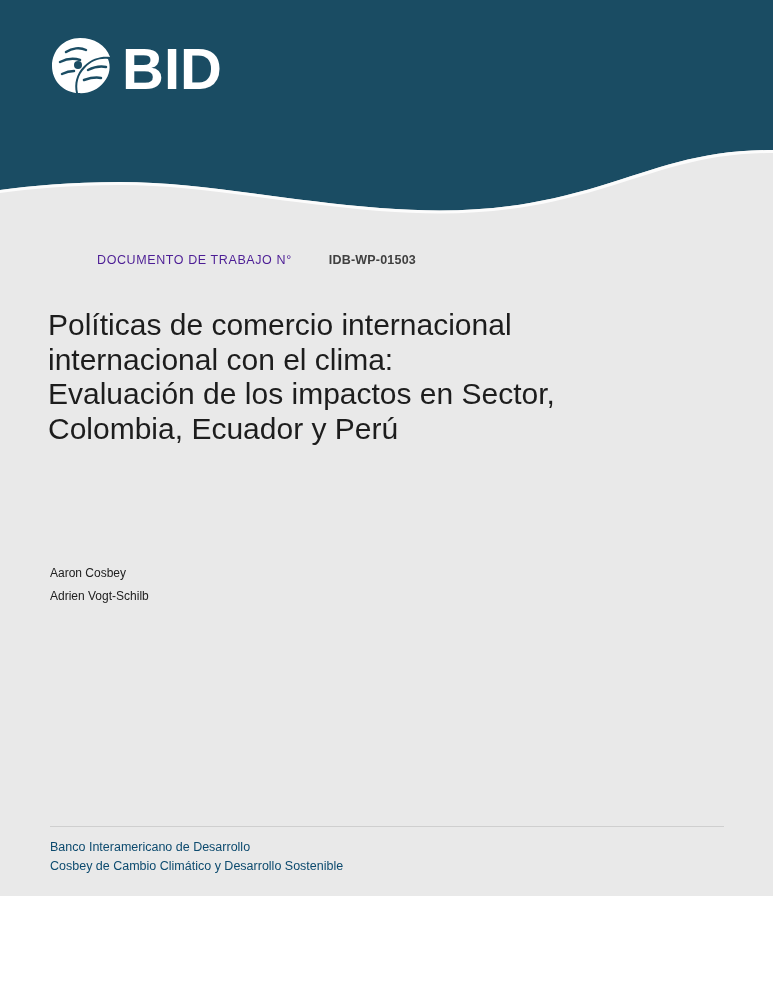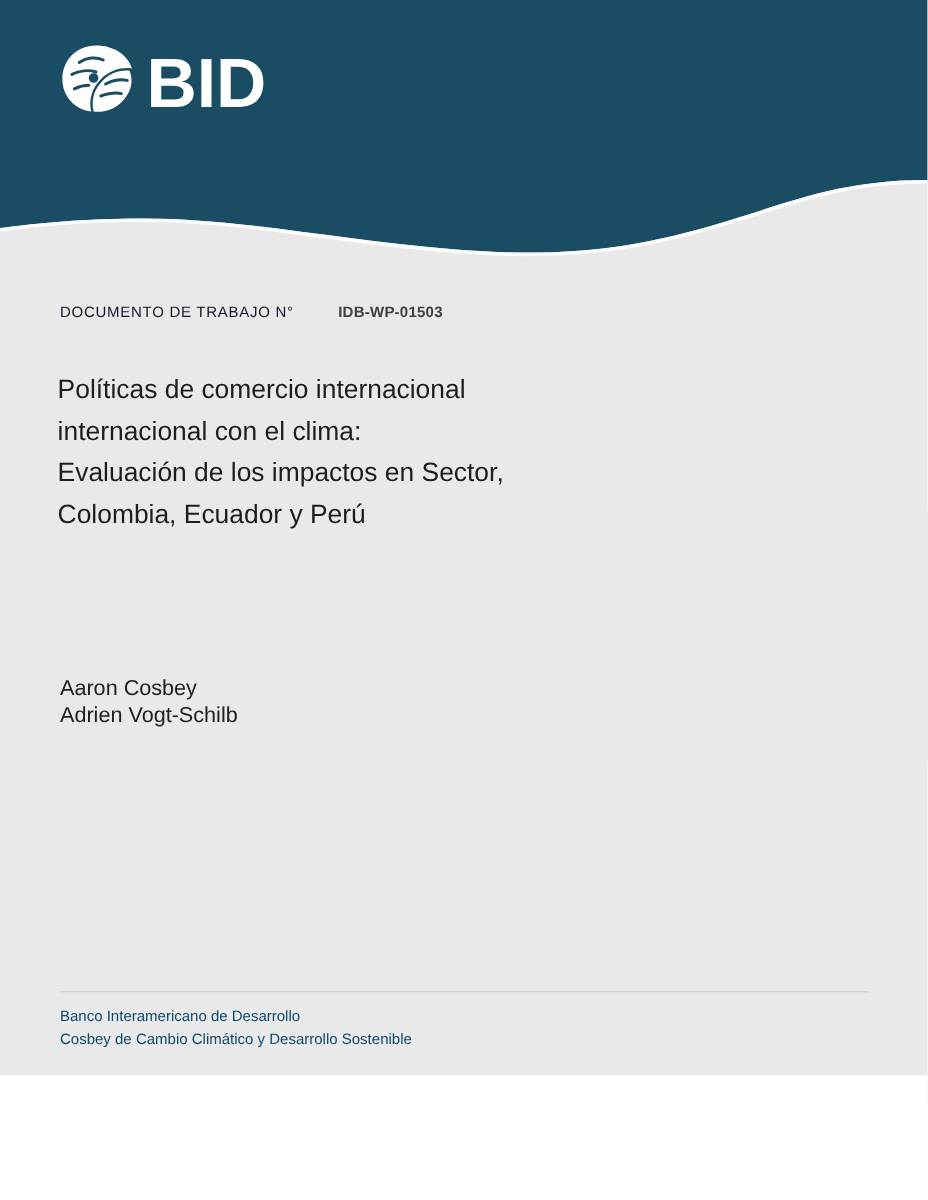--- a/index.html
+++ b/index.html
@@ -42,43 +42,44 @@
   .doc-number {
     position: absolute;
     top: 253px;
     left: 50px;
     font-size: 12.5px;
     letter-spacing: 0.6px;
     color: #4a4a4a;
   }
   .doc-number .label {
     font-weight: 400;
-    color: #0f172a;
+    color: #4c1d95;
+    margin-left: 47px;
   }
   .doc-number .value {
     font-weight: bold;
     color: #404040;
     letter-spacing: 0.2px;
     margin-left: 33px;
   }
   .title {
     position: absolute;
     top: 308px;
     left: 48px;
     width: 660px;
-    font-size: 22px;
+    font-size: 30px;
     line-height: 34.5px;
     color: #1d1d1d;
     font-weight: 400;
   }
   .authors {
     position: absolute;
     top: 562px;
     left: 50px;
-    font-size: 18px;
+    font-size: 12px;
     line-height: 23px;
     color: #202020;
   }
   .footer-block {
     position: absolute;
     top: 838px;
     left: 50px;
     font-size: 12.5px;
     line-height: 18.5px;
     color: #0c4a6e;

